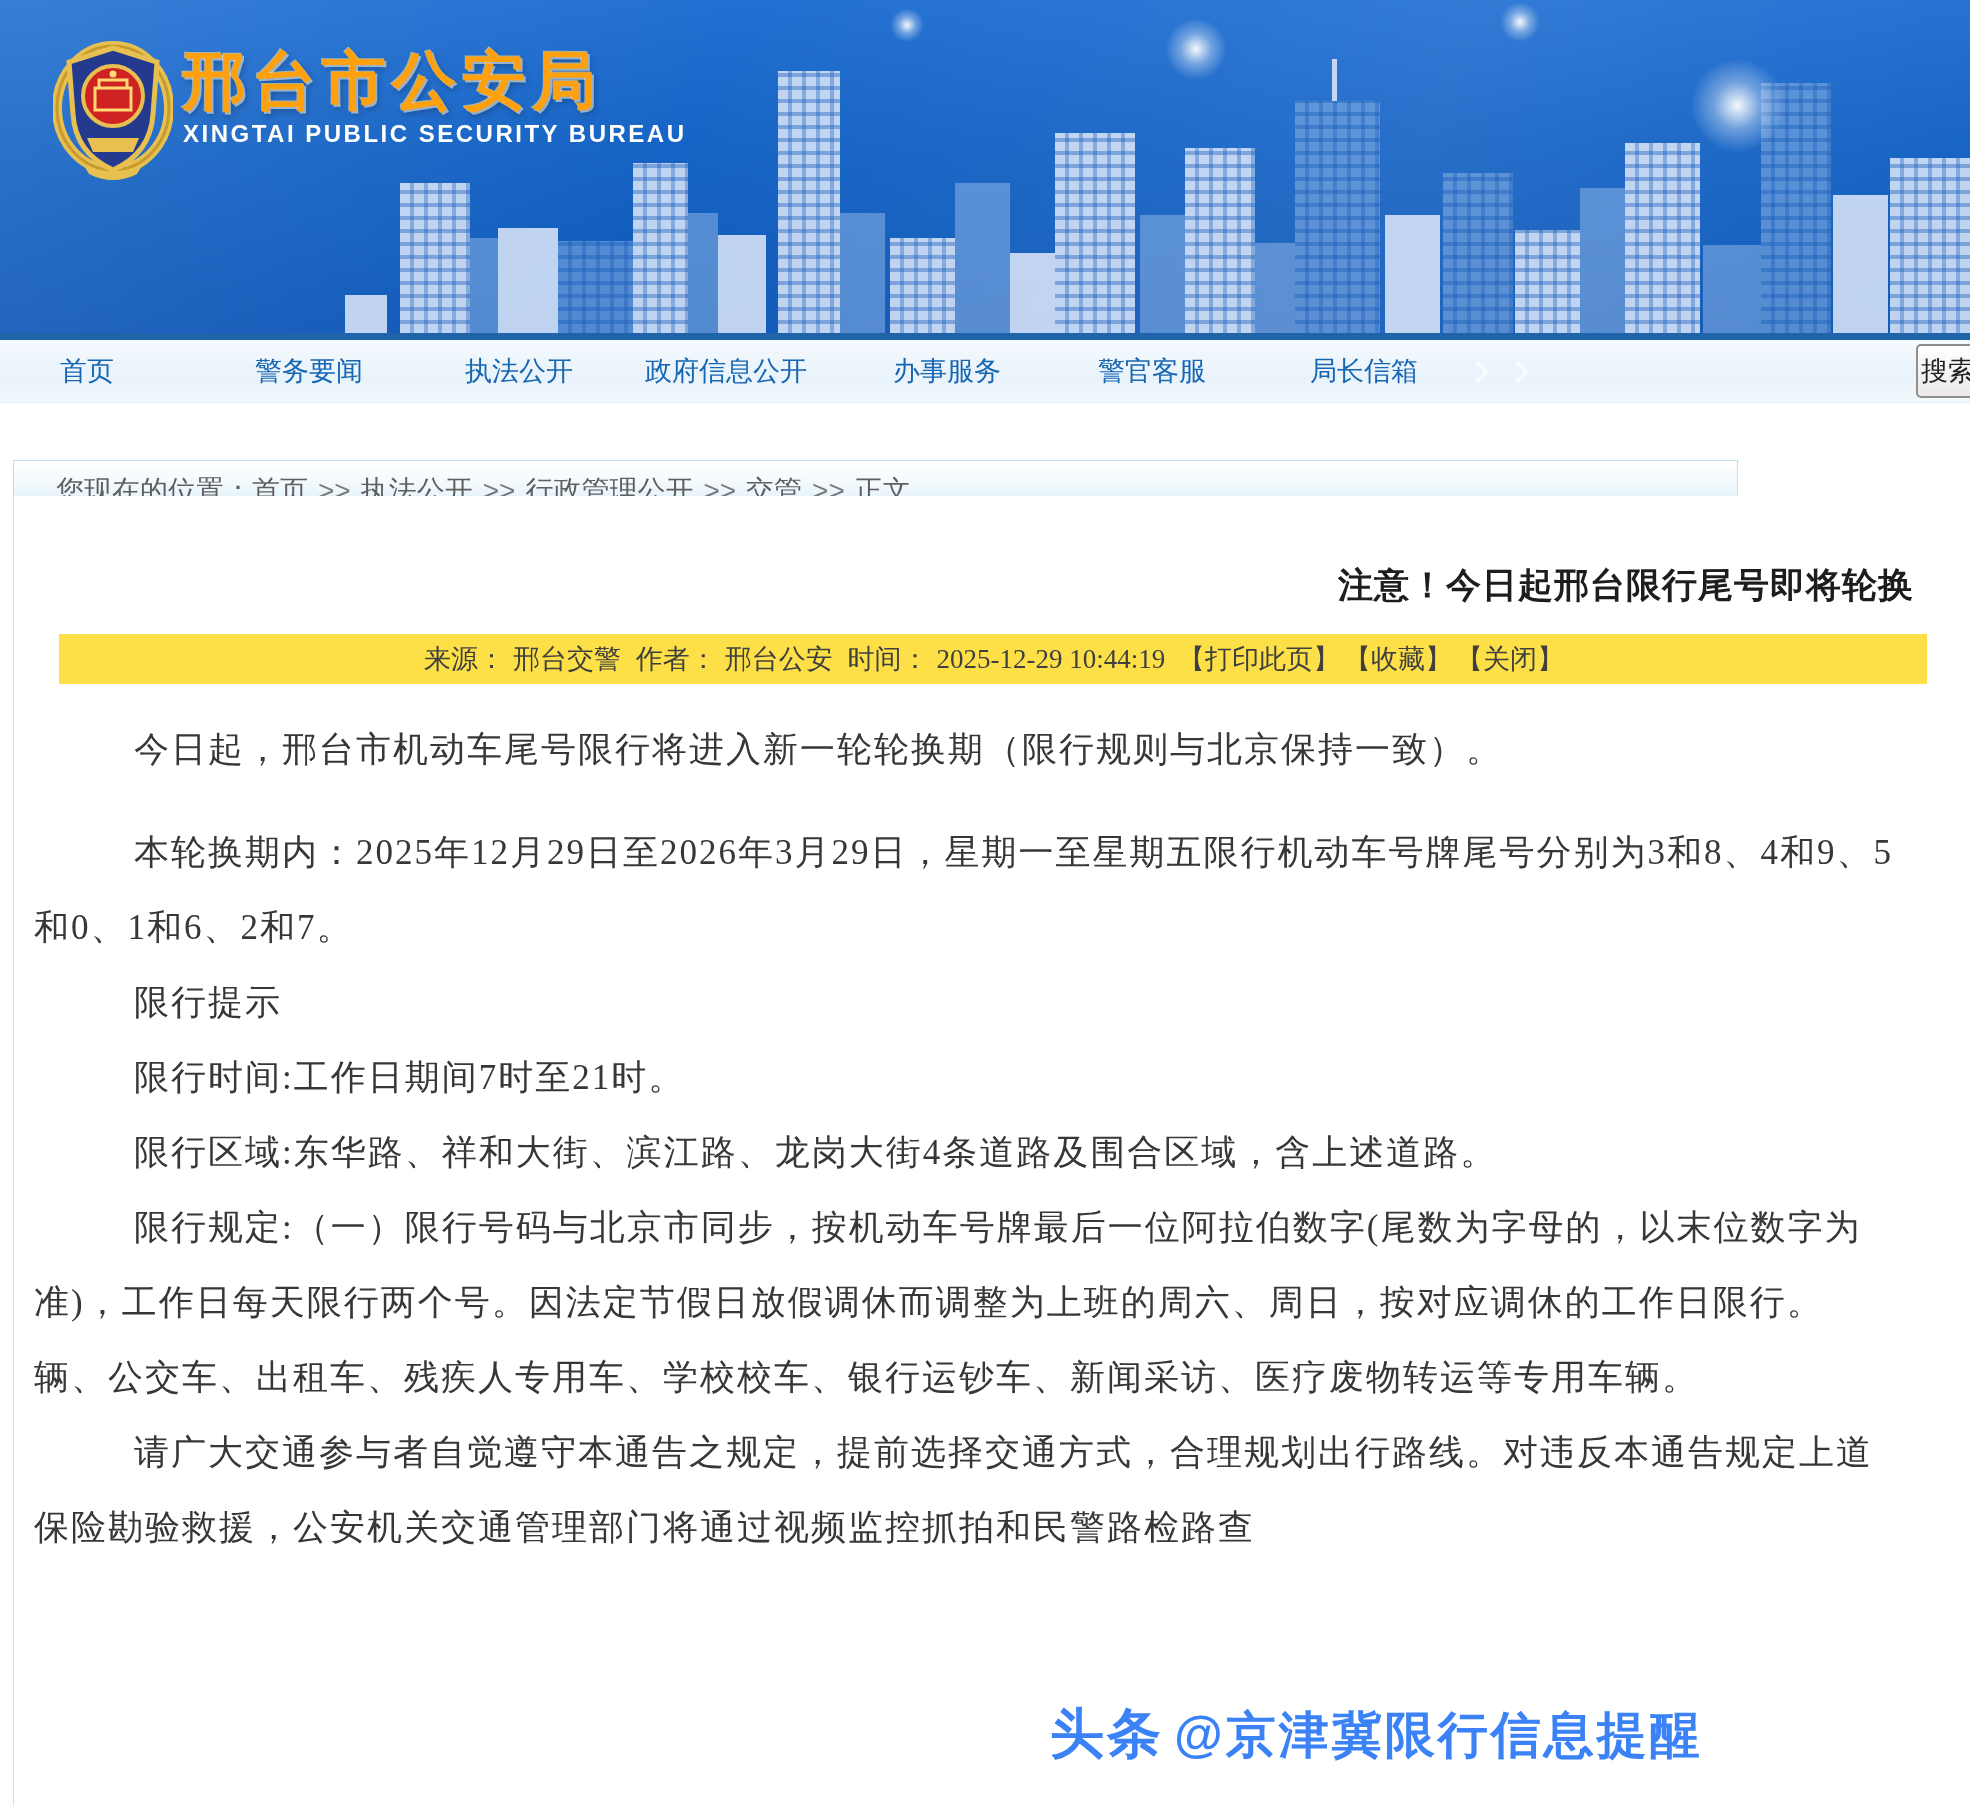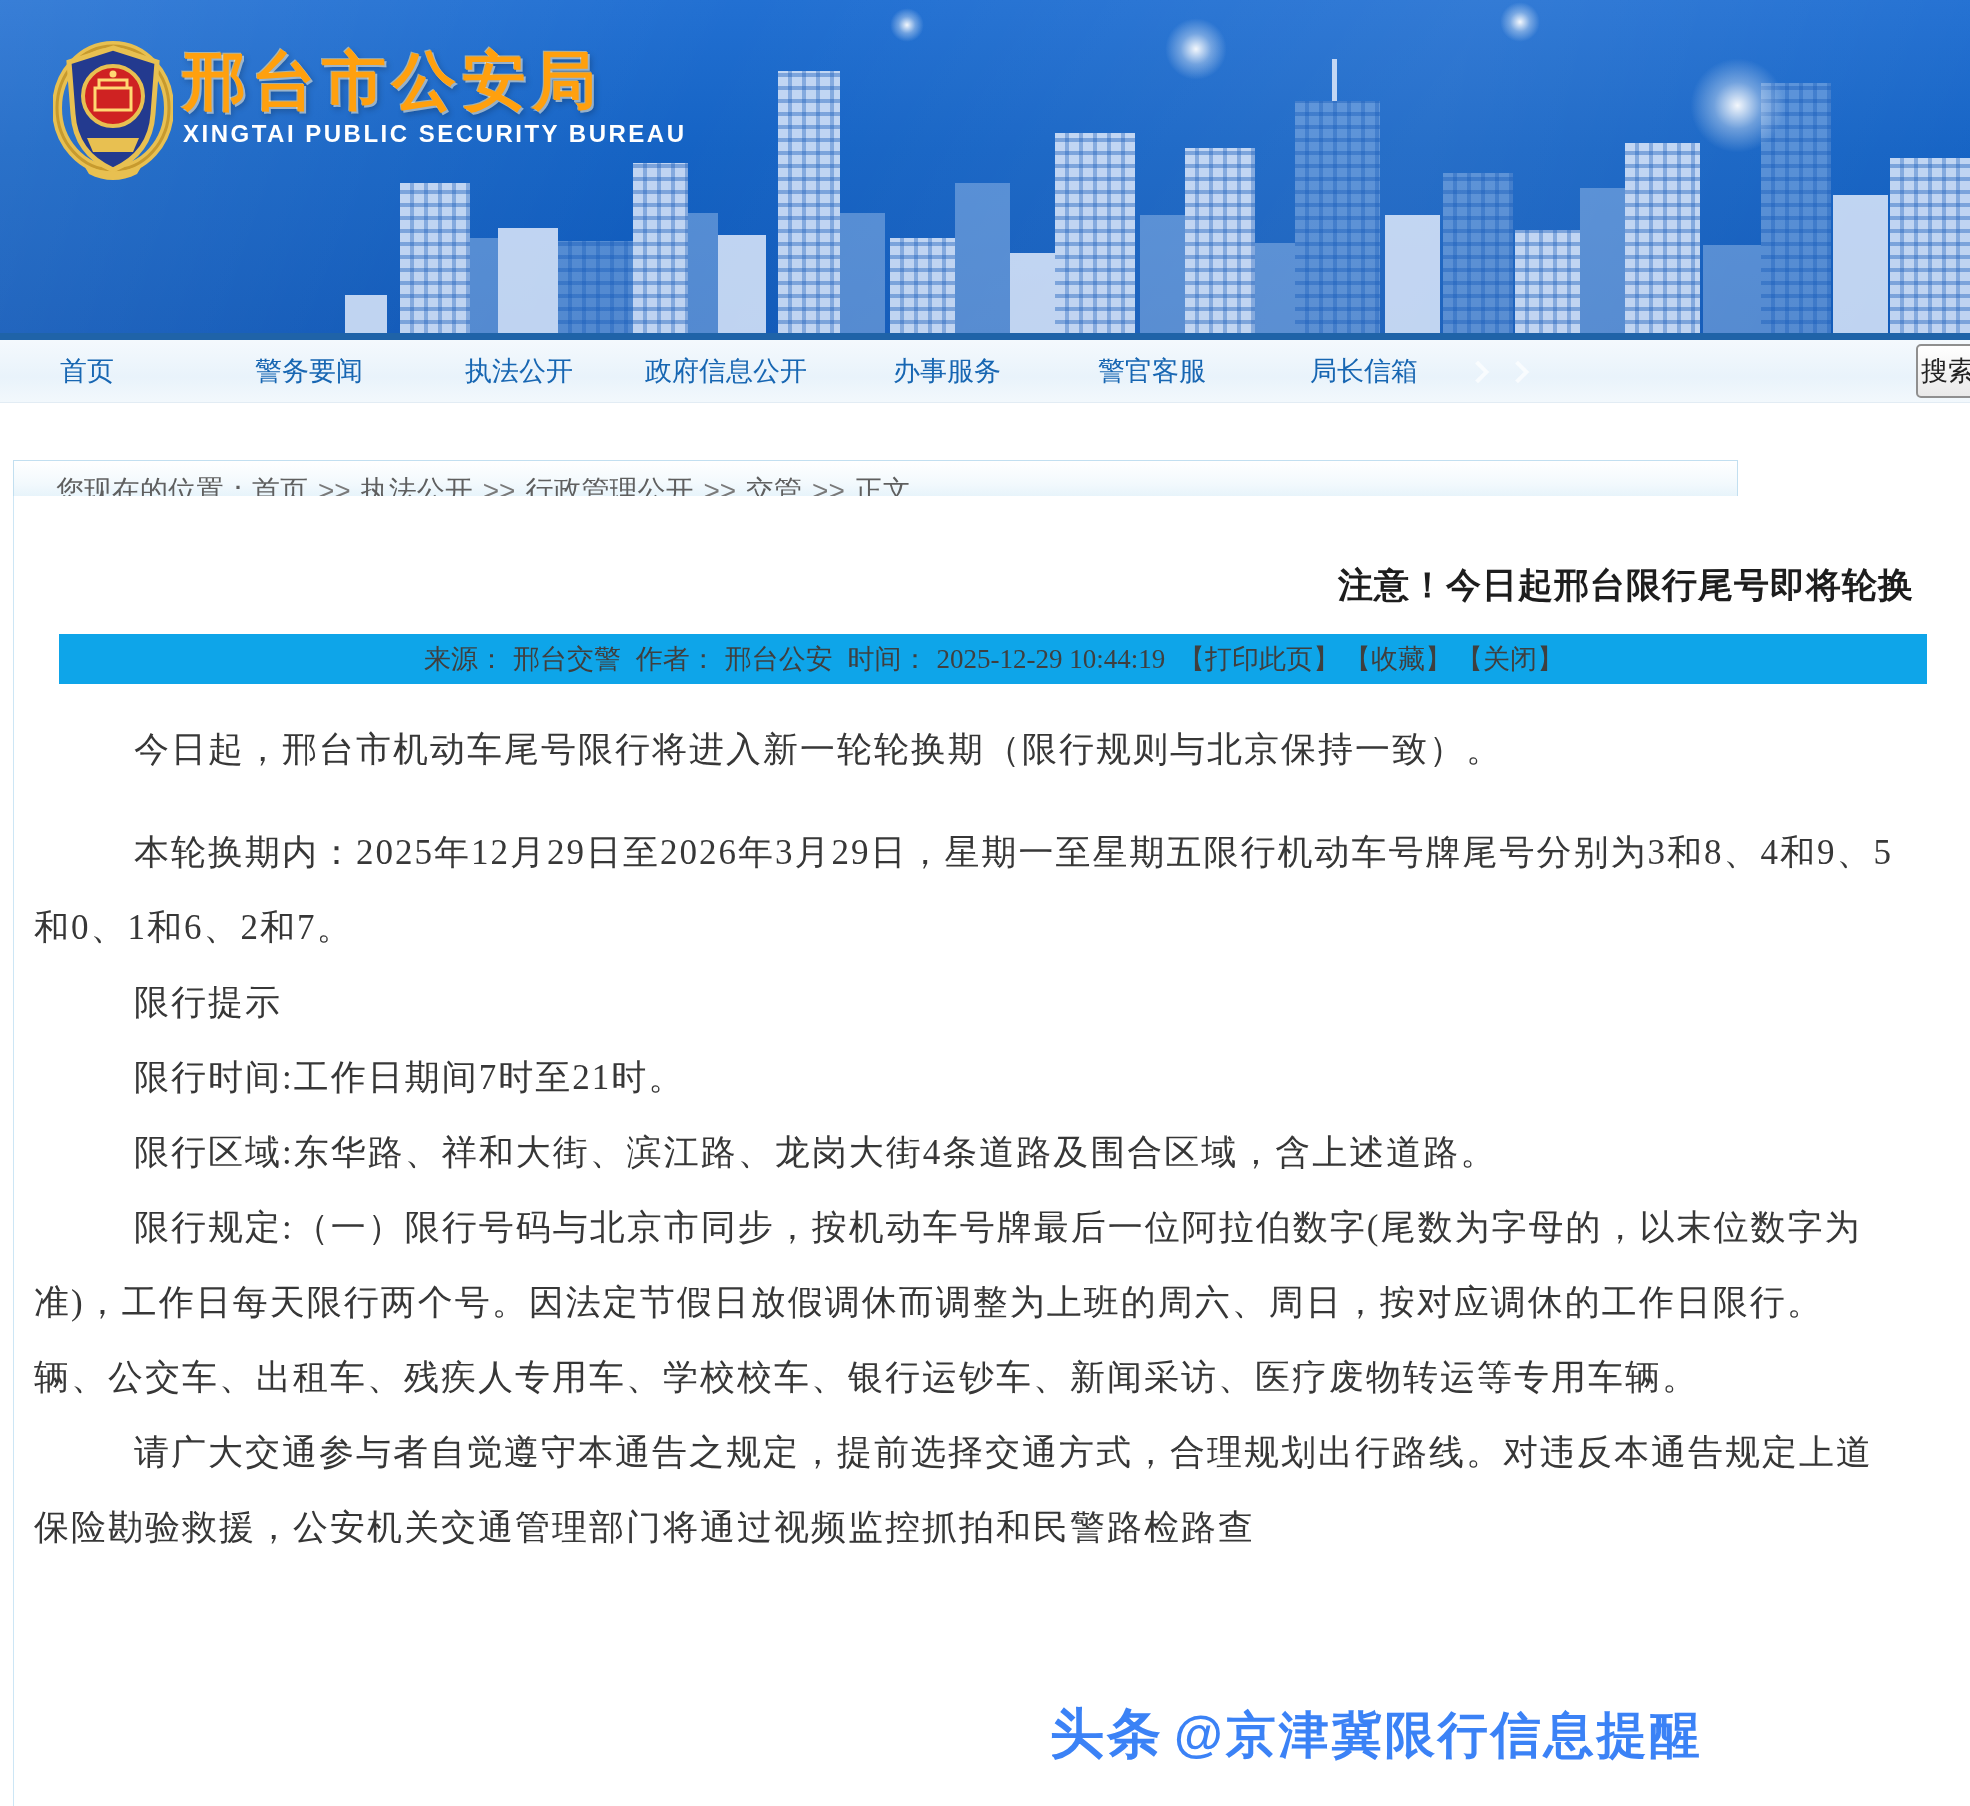--- a/index.html
+++ b/index.html
@@ -45,21 +45,21 @@
         border:1px solid #c2dff0;box-sizing:border-box;margin-top:24px;}
   .breadcrumb{position:absolute;left:42px;top:0;height:60px;line-height:60px;font-size:28px;color:#5f5f5f;white-space:nowrap;}
   .breadcrumb .crumb{color:#5f5f5f;cursor:pointer;}
   .breadcrumb .sep{color:#7a7a7a;padding:0 10px;}
 
   
   .content{position:absolute;left:13px;top:496px;width:1957px;height:1310px;background:#ffffff;
         border-left:1px solid #cde6f5;box-sizing:border-box;}
   .article-title{position:absolute;left:0;top:66px;width:1900px;text-align:right;
         font-size:35px;font-weight:bold;color:#1d1d1d;letter-spacing:1px;}
-  .meta-bar{position:absolute;left:45px;top:138px;width:1868px;height:50px;background:#0ea5e9;
+  .meta-bar{position:absolute;left:45px;top:138px;width:1868px;height:50px;background:#fde047;
         text-align:center;line-height:50px;font-size:27px;color:#3f3f3f;white-space:nowrap;
         font-family:"Liberation Serif",serif;}
   .meta-bar .m{margin:0 4px;}
   .meta-action{cursor:pointer;margin:0 2px;}
 
   .body-text{position:absolute;left:20px;top:216px;width:1917px;
         font-family:"Liberation Serif",serif;font-size:35px;color:#373737;letter-spacing:2px;}
   .bline{height:75px;line-height:75px;white-space:nowrap;overflow:hidden;}
   .bline.indent{padding-left:100px;}
   .bline.pgap{margin-top:28px;}

